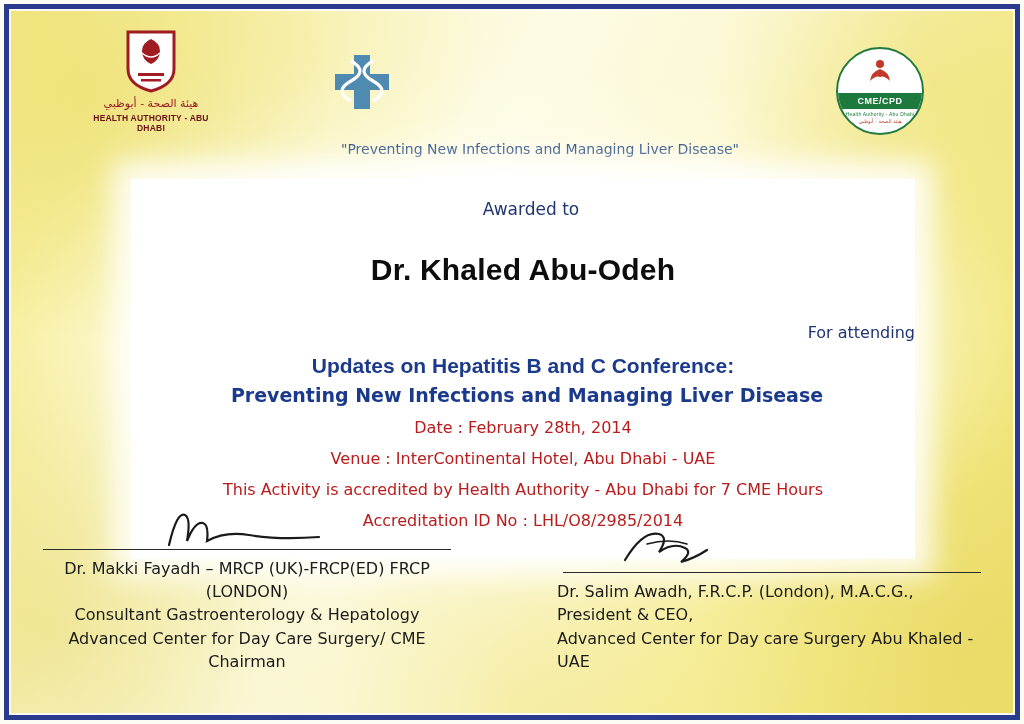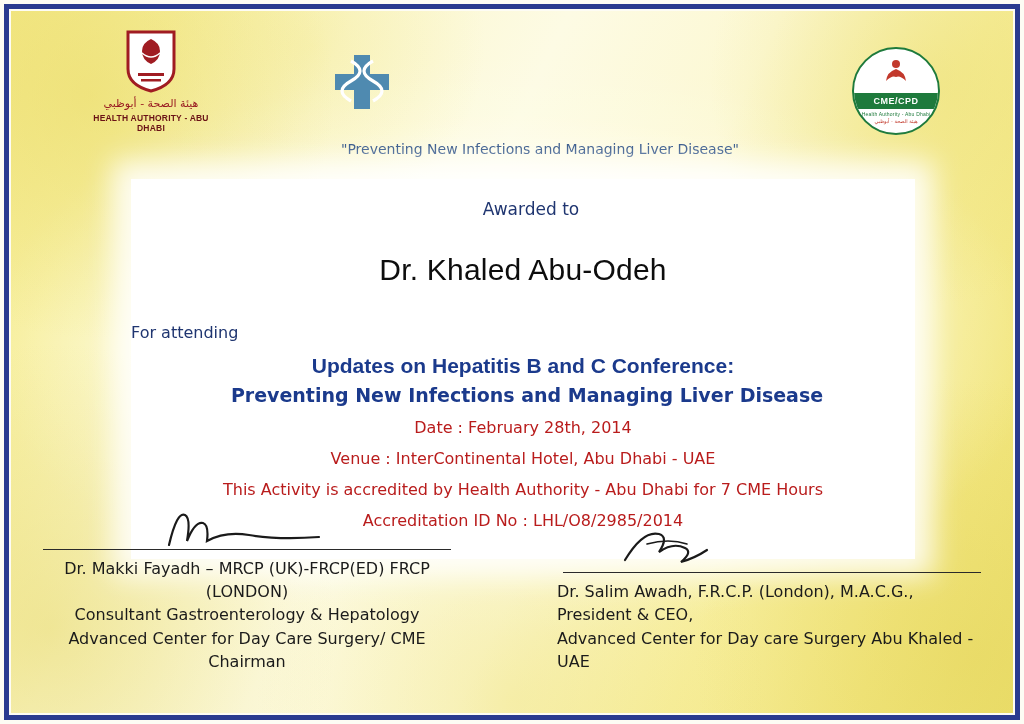--- a/index.html
+++ b/index.html
@@ -133,21 +133,21 @@
     top: 108px;
     width: 402px;
     text-align: center;
     font-family: "DejaVu Sans", sans-serif;
     font-size: 14px;
     color: #2b4f84;
   }
 
   .cme-logo {
     position: absolute;
-    right: 72px;
+    right: 88px;
     top: 36px;
     width: 90px;
     height: 86px;
   }
   .cme-circle {
     width: 84px;
     height: 84px;
     border-radius: 50%;
     border: 2px solid #1e7a3c;
     background: #ffffff;
@@ -218,27 +218,27 @@
     text-align: center;
     font-size: 17px;
     color: #1f3570;
     font-family: "DejaVu Sans", sans-serif;
     margin-top: 20px;
     padding-left: 16px;
   }
   .cert-name {
     text-align: center;
     font-size: 30px;
-    font-weight: normal;
+    font-weight: bold;
     color: #0d0d0d;
     margin-top: 34px;
     letter-spacing: 0.2px;
   }
   .cert-forattending {
-    text-align: left;
+    text-align: right;
     font-size: 16px;
     color: #1f3570;
     font-family: "DejaVu Sans", sans-serif;
     margin-top: 36px;
   }
   .cert-event1 {
     text-align: center;
     font-size: 21px;
     font-weight: bold;
     color: #1b3a8c;

